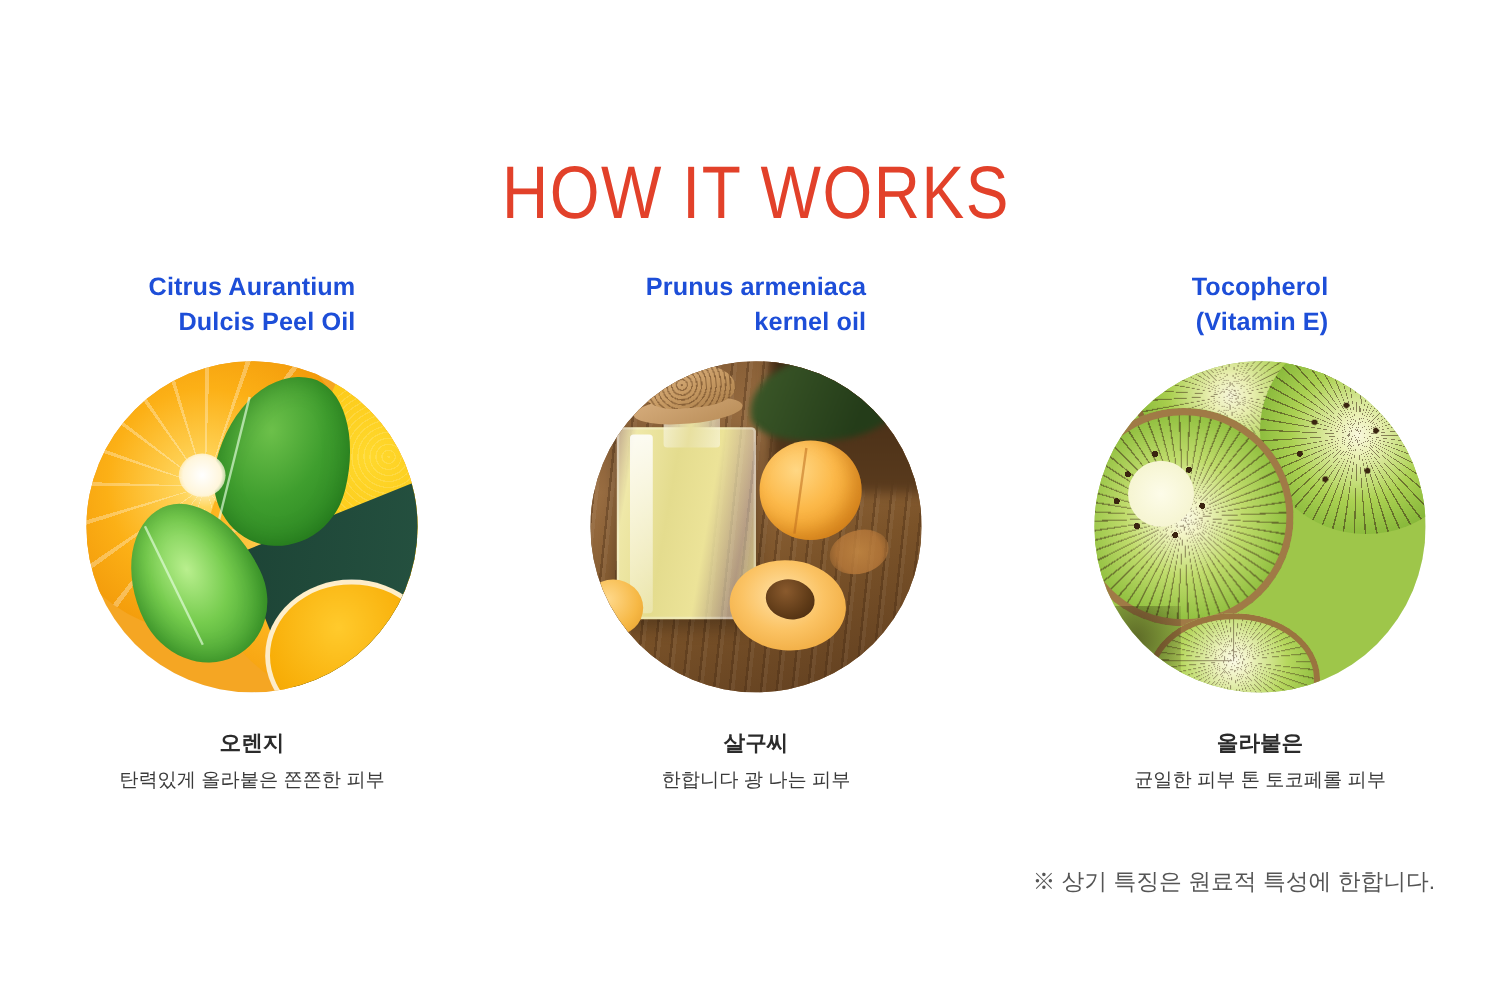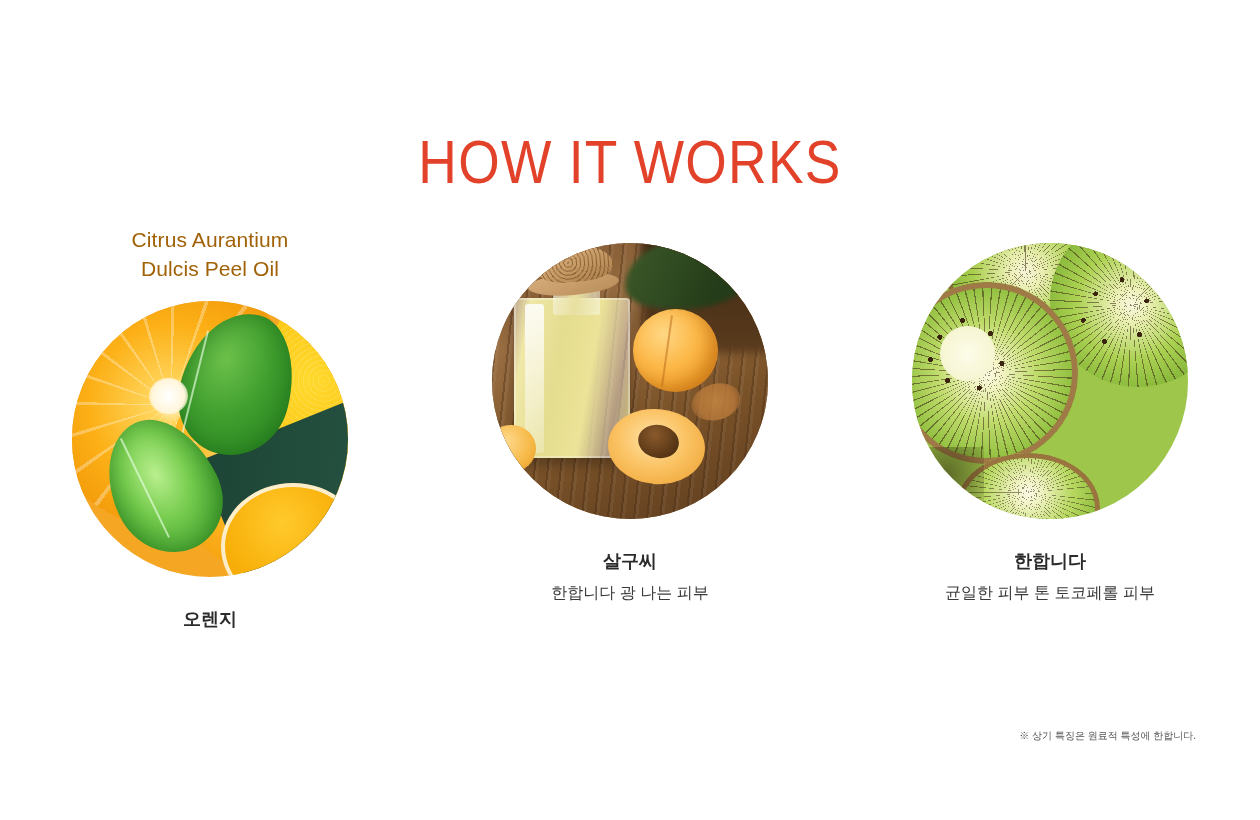--- a/index.html
+++ b/index.html
@@ -39,23 +39,23 @@
     position:relative;
     flex:1 1 0;
     display:flex;
     flex-direction:column;
     align-items:center;
   }
 
   .latin {
     font-size:21px;
     line-height:29px;
-    font-weight:400;
-    color:#a16207;
-    text-align:center;
+    font-weight:700;
+    color:#1d4ed8;
+    text-align:right;
     letter-spacing:0.1px;
     white-space:pre-line;
   }
 
   
   .circle-wrap {
     margin-top:18px;
     width:276px; height:276px;
     border-radius:50%;
     overflow:hidden;
@@ -324,21 +324,21 @@
     line-height:22px;
     font-weight:400;
     color:#3a3a3a;
     text-align:center;
   }
 
   
   .footnote {
     position:absolute;
     right:64px; top:707px;
-    font-size:10px;
+    font-size:19px;
     line-height:18px;
     color:#555555;
     text-align:right;
     white-space:nowrap;
   }
 </style>
 </head>
 <body>
 
 <div class="page">
@@ -359,23 +359,26 @@
           <div class="board"></div>
           <div class="glass"></div>
           <div class="leaf-a"></div>
           <div class="vein-a"></div>
           <div class="leaf-b"></div>
           <div class="vein-b"></div>
           <div class="core"></div>
         </div>
       </div>
       <div class="kr-name">오렌지</div>
+      <div class="kr-desc">탄력있게 올라붙은 쫀쫀한 피부</div>
     </div>
 
     <div class="col">
+      <div class="latin">Prunus armeniaca
+kernel oil</div>
       <div class="circle-wrap">
         <div class="photo p2">
           <div class="wood"></div>
           <div class="wood-dark"></div>
           <div class="leaf"></div>
           <div class="bottle"></div>
           <div class="bottle-hi"></div>
           <div class="neck"></div>
           <div class="cork2"></div>
           <div class="cork"></div>
@@ -386,34 +389,36 @@
           <div class="apricot-half-b"></div>
           <div class="pit"></div>
           <div class="apricot-small"></div>
         </div>
       </div>
       <div class="kr-name">살구씨</div>
       <div class="kr-desc">한합니다 광 나는 피부</div>
     </div>
 
     <div class="col">
+      <div class="latin">Tocopherol
+(Vitamin E)</div>
       <div class="circle-wrap">
         <div class="photo p3">
           <div class="kiwi-tl"></div>
           <div class="kiwi-tr"></div>
           <div class="seeds-tr"></div>
           <div class="kiwi-whole"></div>
           <div class="kiwi-big"></div>
           <div class="kiwi-big-core"></div>
           <div class="seeds-big"></div>
           <div class="kiwi-bottom"></div>
           <div class="dark-corner"></div>
         </div>
       </div>
-      <div class="kr-name">한합니다</div>
+      <div class="kr-name">올라붙은</div>
       <div class="kr-desc">균일한 피부 톤 토코페롤 피부</div>
     </div>
 
   </div>
 
   <div class="footnote">※ 상기 특징은 원료적 특성에 한합니다.</div>
 
 </div>
 
 </body></html>

